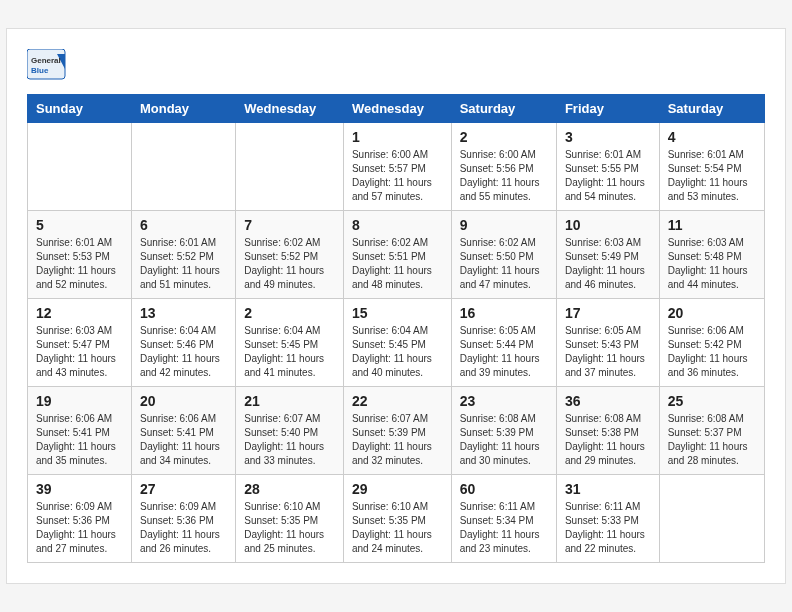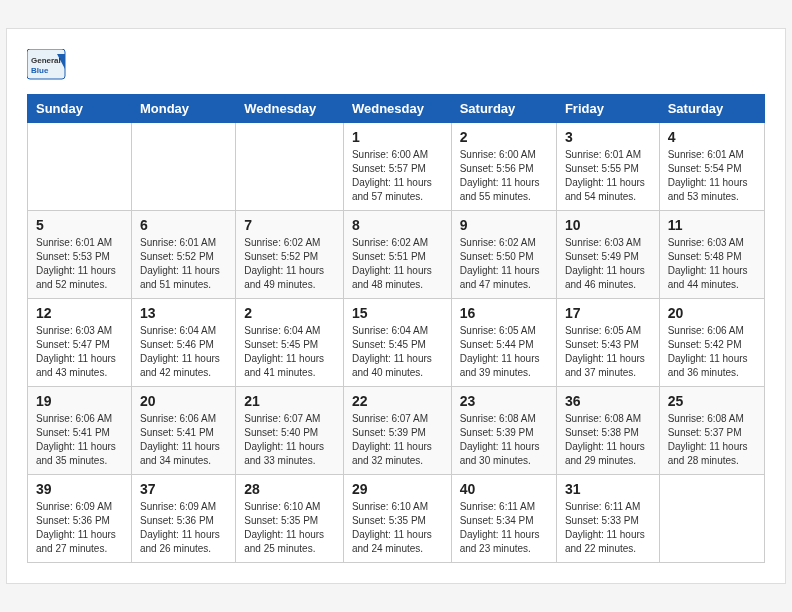--- a/index.html
+++ b/index.html
@@ -284,39 +284,39 @@
           </td>
         </tr>
         <tr>
           <td>
             <div class="day-number">39</div>
             <div class="day-info" style="white-space: pre-line;">Sunrise: 6:09 AM
 Sunset: 5:36 PM
 Daylight: 11 hours and 27 minutes.</div>
           </td>
           <td>
-            <div class="day-number">37</div>
+            <div class="day-number">27</div>
             <div class="day-info" style="white-space: pre-line;">Sunrise: 6:09 AM
 Sunset: 5:36 PM
 Daylight: 11 hours and 26 minutes.</div>
           </td>
           <td>
             <div class="day-number">28</div>
             <div class="day-info" style="white-space: pre-line;">Sunrise: 6:10 AM
 Sunset: 5:35 PM
 Daylight: 11 hours and 25 minutes.</div>
           </td>
           <td>
             <div class="day-number">29</div>
             <div class="day-info" style="white-space: pre-line;">Sunrise: 6:10 AM
 Sunset: 5:35 PM
 Daylight: 11 hours and 24 minutes.</div>
           </td>
           <td>
-            <div class="day-number">40</div>
+            <div class="day-number">60</div>
             <div class="day-info" style="white-space: pre-line;">Sunrise: 6:11 AM
 Sunset: 5:34 PM
 Daylight: 11 hours and 23 minutes.</div>
           </td>
           <td>
             <div class="day-number">31</div>
             <div class="day-info" style="white-space: pre-line;">Sunrise: 6:11 AM
 Sunset: 5:33 PM
 Daylight: 11 hours and 22 minutes.</div>
           </td>

